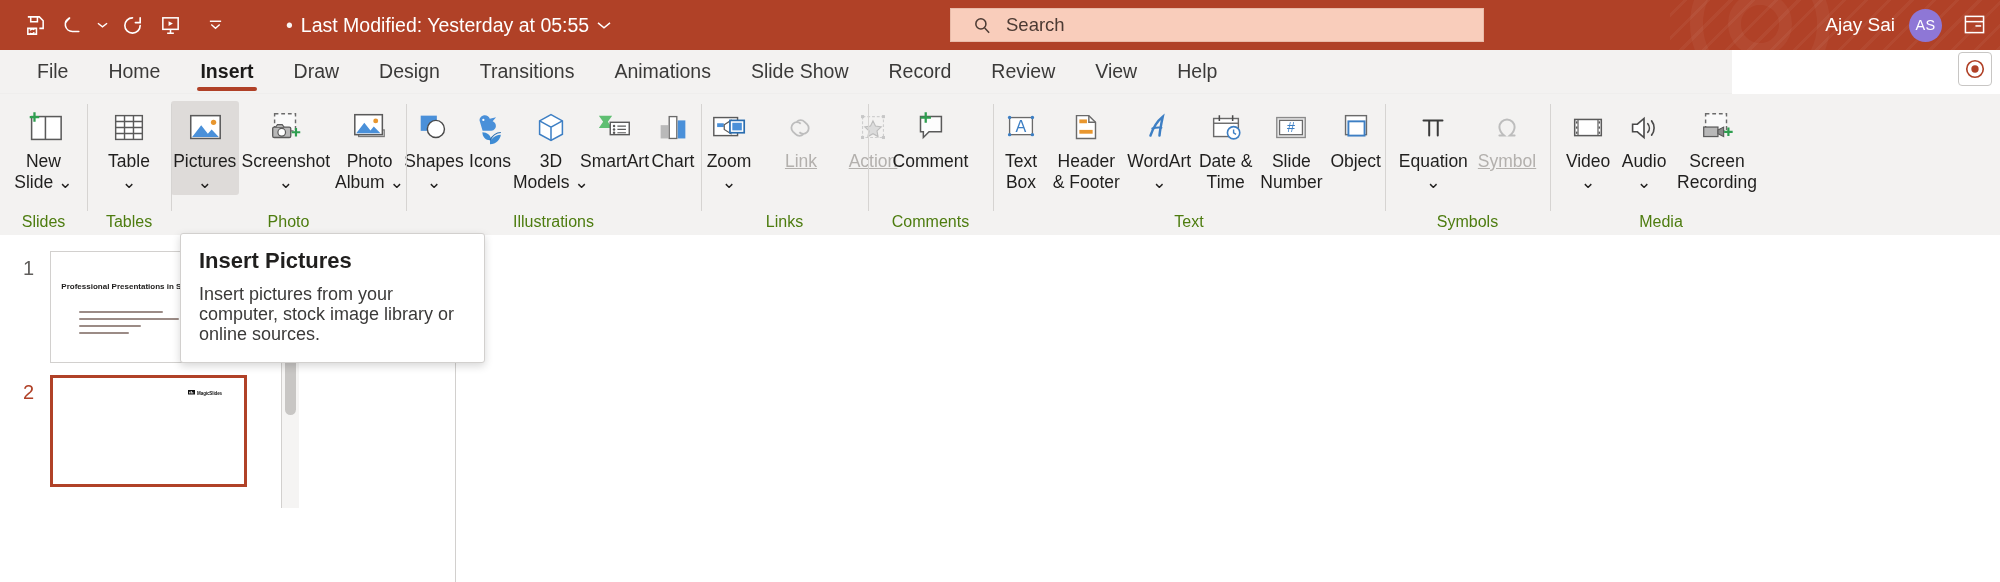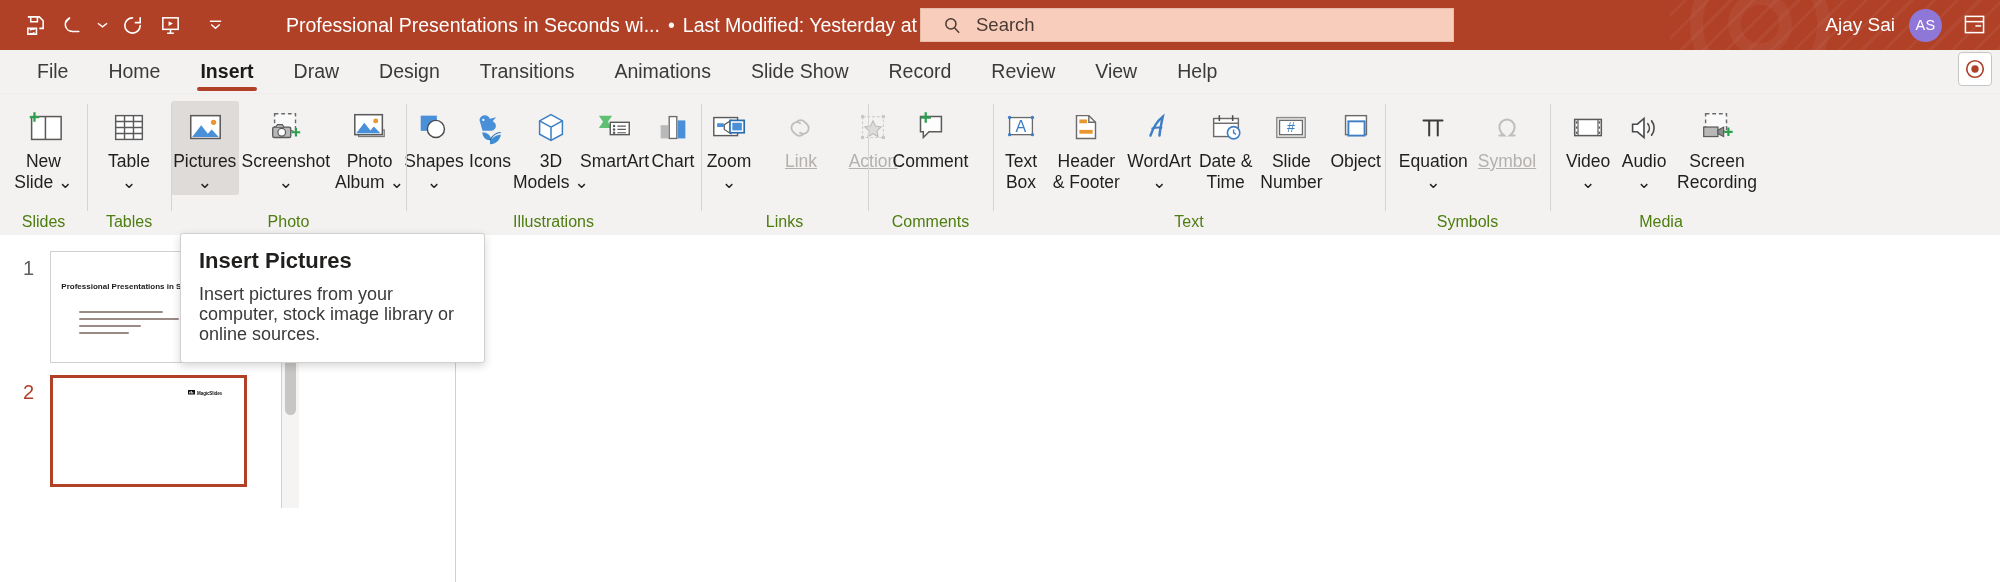--- a/index.html
+++ b/index.html
@@ -33,21 +33,21 @@
     width: 17px; height: 34px; display: flex; align-items: center;
     justify-content: center; color: #fff; cursor: pointer;
   }
   .doc-title {
     color: #fff; font-size: 19.5px; margin-left: 62px;
     white-space: nowrap; display: flex; align-items: center; gap: 8px;
     cursor: pointer;
   }
   .doc-title .sep { opacity: .95; }
   .searchbox {
-    position: absolute; left: 920px; top: 8px; width: 534px; height: 34px;
+    position: absolute; left: 950px; top: 8px; width: 534px; height: 34px;
     background: #f9cdbb; display: flex; align-items: center; gap: 14px;
     padding-left: 22px; cursor: text; border: 1px solid #e9bba9;
   }
   .searchbox .ph { color: #4b3a33; font-size: 18.5px; }
   .user-area {
     position: absolute; right: 58px; top: 0; height: 50px;
     display: flex; align-items: center; gap: 14px; z-index: 3;
   }
   .user-name { color: #fff; font-size: 19px; white-space: nowrap; }
   .avatar {
@@ -56,21 +56,21 @@
     justify-content: center; cursor: pointer; letter-spacing: .3px;
   }
   .ribbon-opts {
     position: absolute; right: 10px; top: 9px; width: 32px; height: 30px;
     display: flex; align-items: center; justify-content: center;
     cursor: pointer; z-index: 3;
   }
 
   
   .tabstrip {
-    position: absolute; left: 0; top: 50px; width: 2000px; height: 44px;
+    position: absolute; left: 0; top: 50px; width: 1732px; height: 44px;
     background: #f3f2f1; display: flex; align-items: center;
     padding-left: 18px; gap: 2px; border-bottom: 1px solid #efeeed;
   }
   .tab {
     position: relative; height: 44px; padding: 0 19px; display: flex;
     align-items: center; font-size: 19.5px; color: #3b3a39; cursor: pointer;
     white-space: nowrap;
   }
   .tab.active { color: #1b1a19; font-weight: bold; }
   .tab.active::after {
@@ -212,21 +212,20 @@
       </div>
       <div class="qat-caret" style="margin-left:16px">
         <svg class="cv" width="15" height="12" viewBox="0 0 16 12" fill="none" stroke="#fff" stroke-width="1.5">
             <path d="M2 2h12"></path>
             <path d="M3.5 5.5L8 9.5l4.5-4"></path>
           </svg>
       </div>
     </div>
 
     <div class="doc-title">
-      <span>Professional Presentations in Seconds wi...</span>
       <span class="sep">•</span>
       <span>Last Modified: Yesterday at 05:55</span>
       <span style="font-size:15px;">
         <svg class="cv" width="14" height="9" viewBox="0 0 14 9" fill="none" stroke="#fff" stroke-width="1.5">
             <path d="M1 1.8l6 5 6-5"></path>
           </svg>
       </span>
     </div>
 
     <div class="searchbox">

